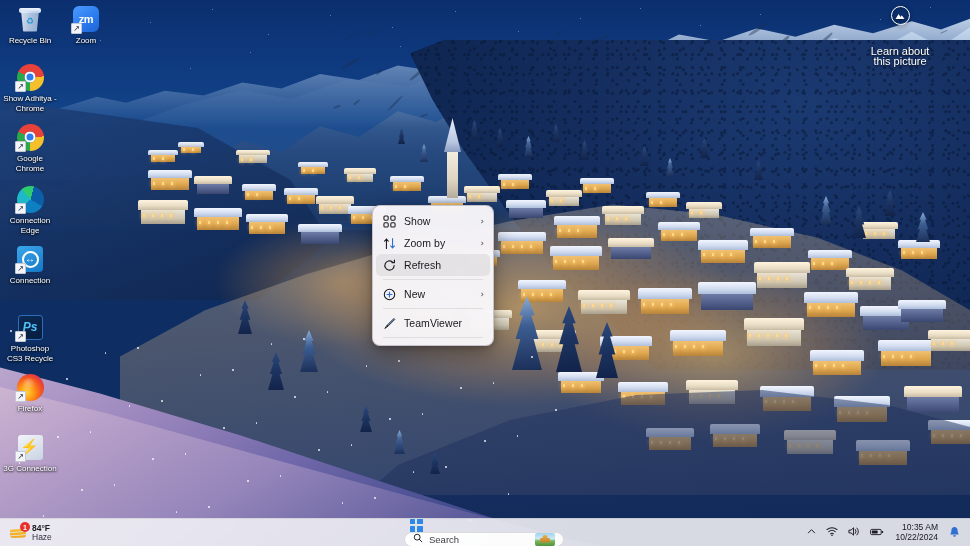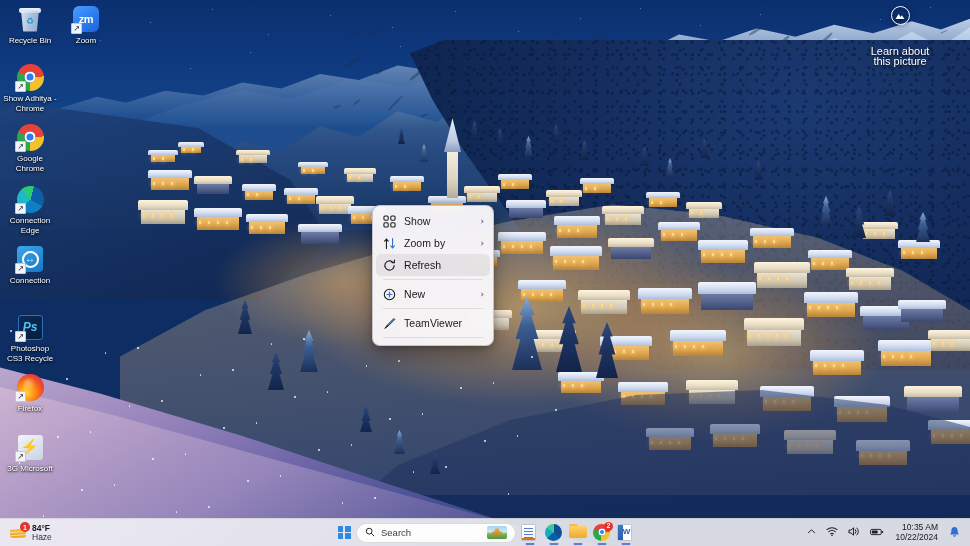--- a/index.html
+++ b/index.html
@@ -274,21 +274,21 @@
     display:flex; align-items:center; justify-content:center; line-height:1;
     padding:0 2px; font-weight:bold;
   }
   .wx-text { display:flex; flex-direction:column; line-height:1.05; }
   .wx-temp { font-size:8.5px; font-weight:bold; color:#1a1a1e; }
   .wx-cond { font-size:8.5px; color:#30303a; }
 
   
   #taskbar-center {
     position:absolute; left:50%; transform:translateX(-50%);
-    display:flex; align-items:center; gap:0; height:28px;
+    display:flex; align-items:flex-start; gap:0; height:28px;flex-direction:column;
   }
   .tb-btn {
     width:24px; height:24px; border-radius:4px;
     display:flex; align-items:center; justify-content:center;
     cursor:default; position:relative;
   }
   .start-logo { width:13px; height:13px; display:grid; grid-template-columns:1fr 1fr; grid-template-rows:1fr 1fr; gap:1.6px; }
   .start-logo span { background:#2d89e5; border-radius:.5px; }
 
   #search-box {
@@ -1082,21 +1082,21 @@
         <div class="ff-ic"></div>
         <span class="shortcut-arrow">↗</span>  
       </div>  
       <div class="di-label">Firefox</div>
     </div>
     <div class="desk-icon" style="left:2px;top:432px">  
       <div class="di-img">
         <div class="g3-ic">⚡</div>
         <span class="shortcut-arrow">↗</span>  
       </div>  
-      <div class="di-label">3G Microsoft</div>
+      <div class="di-label">3G Connection</div>
     </div>
   </div>
 
 <div id="learn-picture">
   <div class="lp-icon">
     <svg width="12" height="12" viewBox="0 0 12 12">
       <path d="M1.5 9 L4.6 4 L6.6 7 L7.8 5.2 L10.5 9 Z" fill="#ffffff"></path>
     </svg>
   </div>
   <div class="lp-label">

